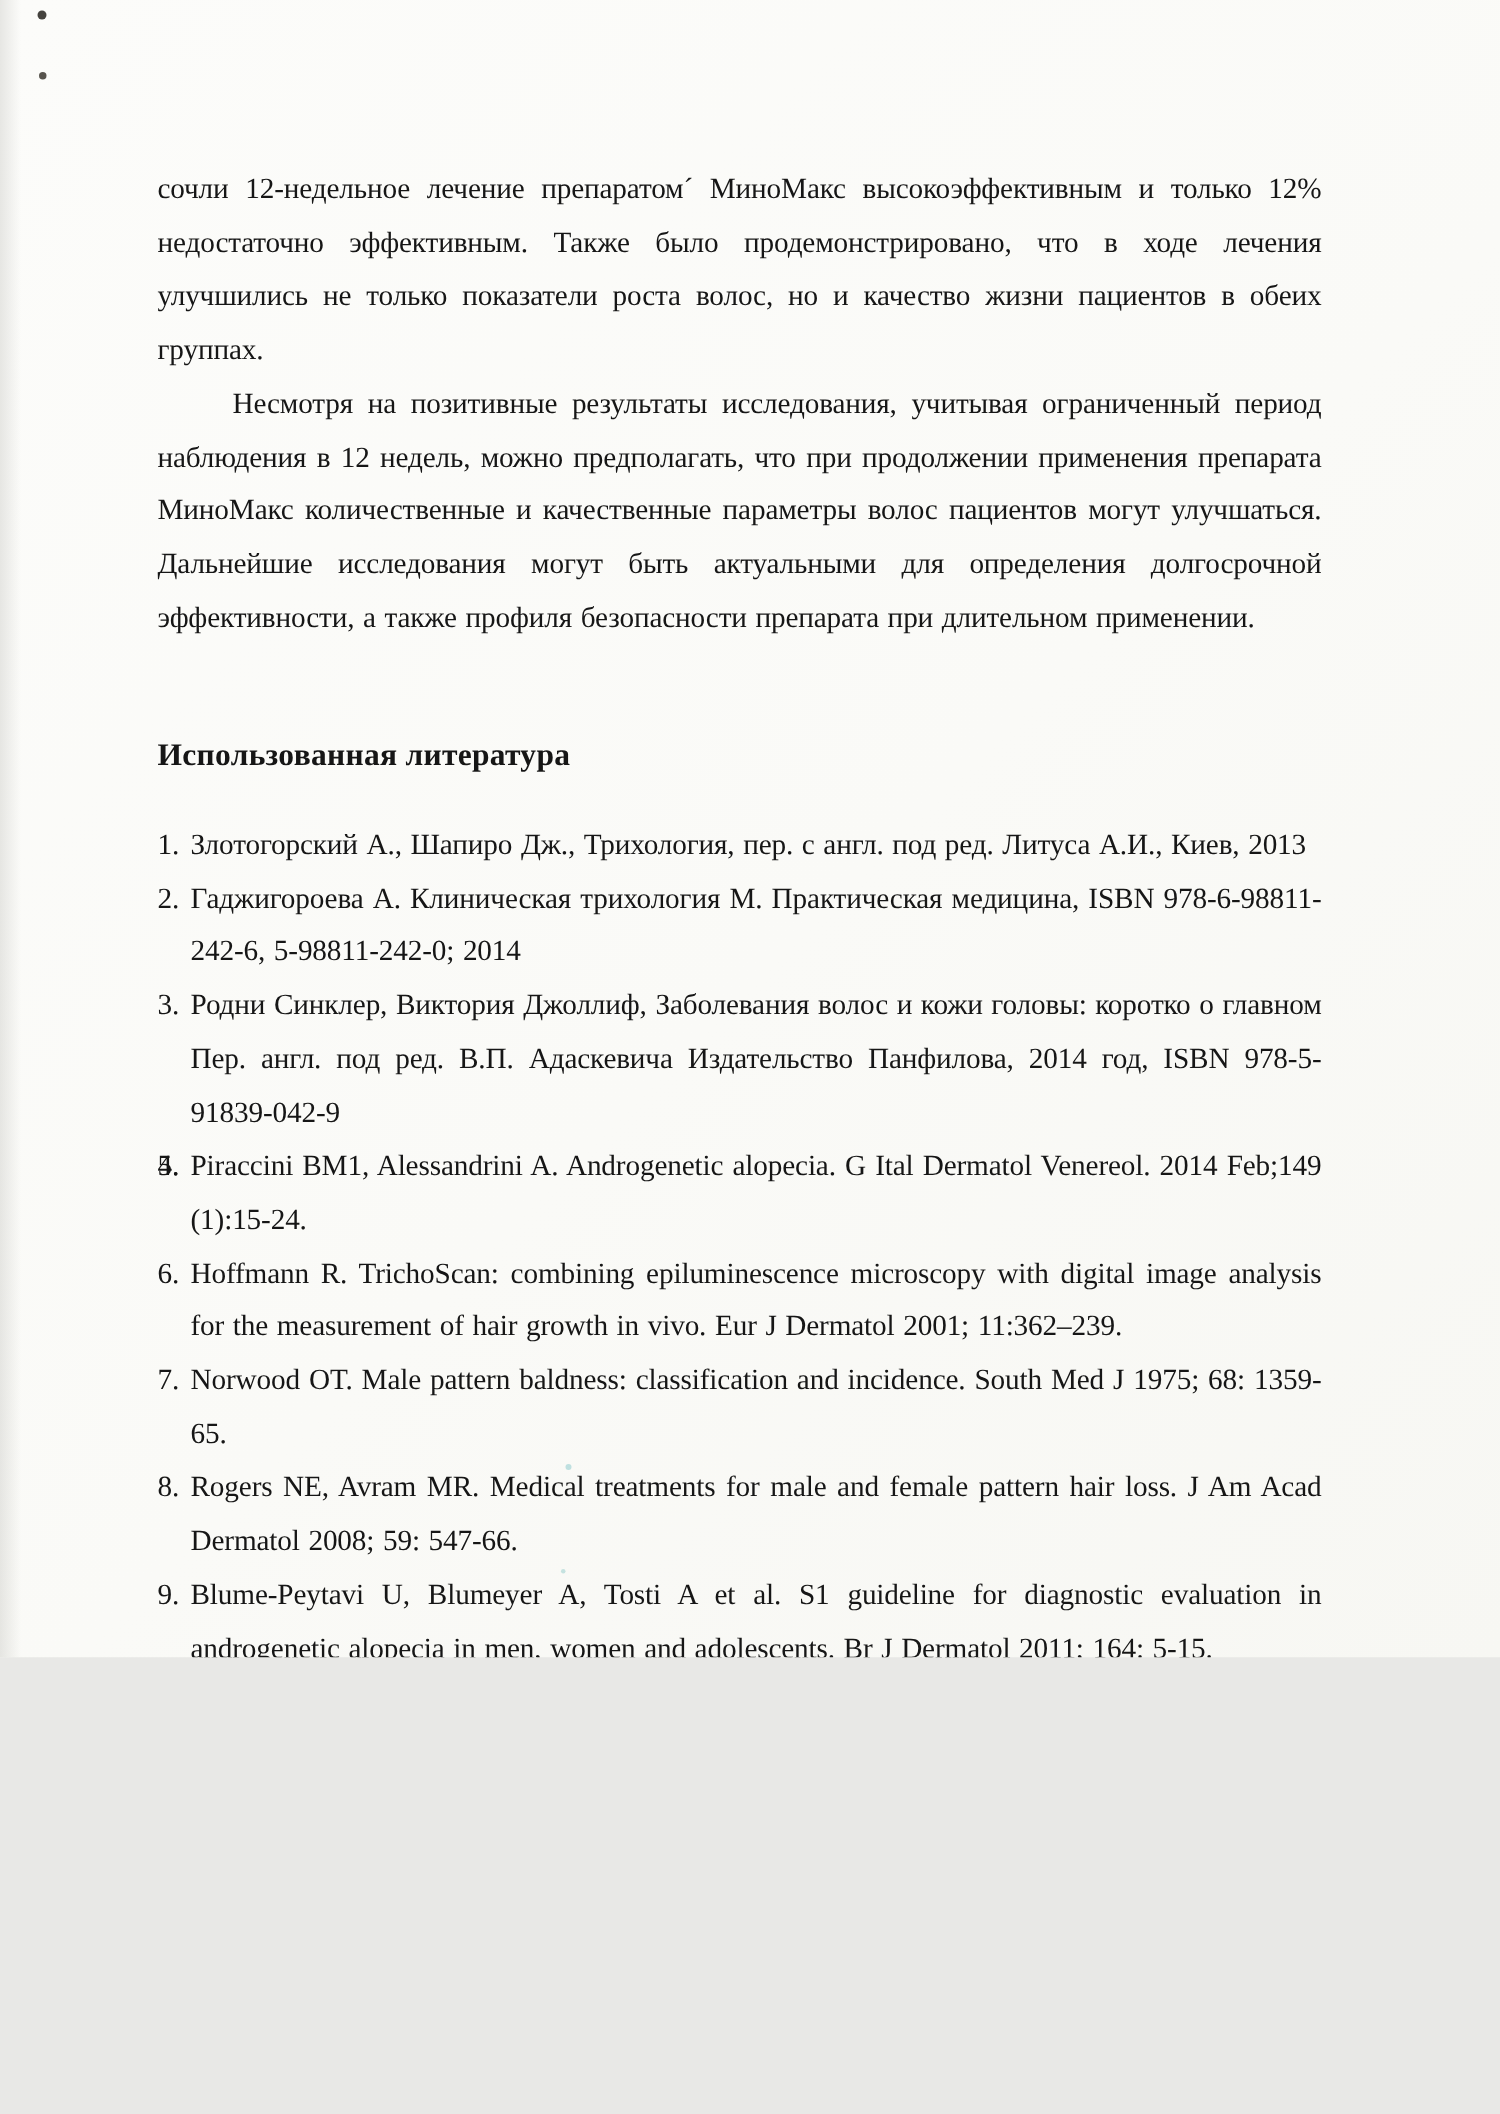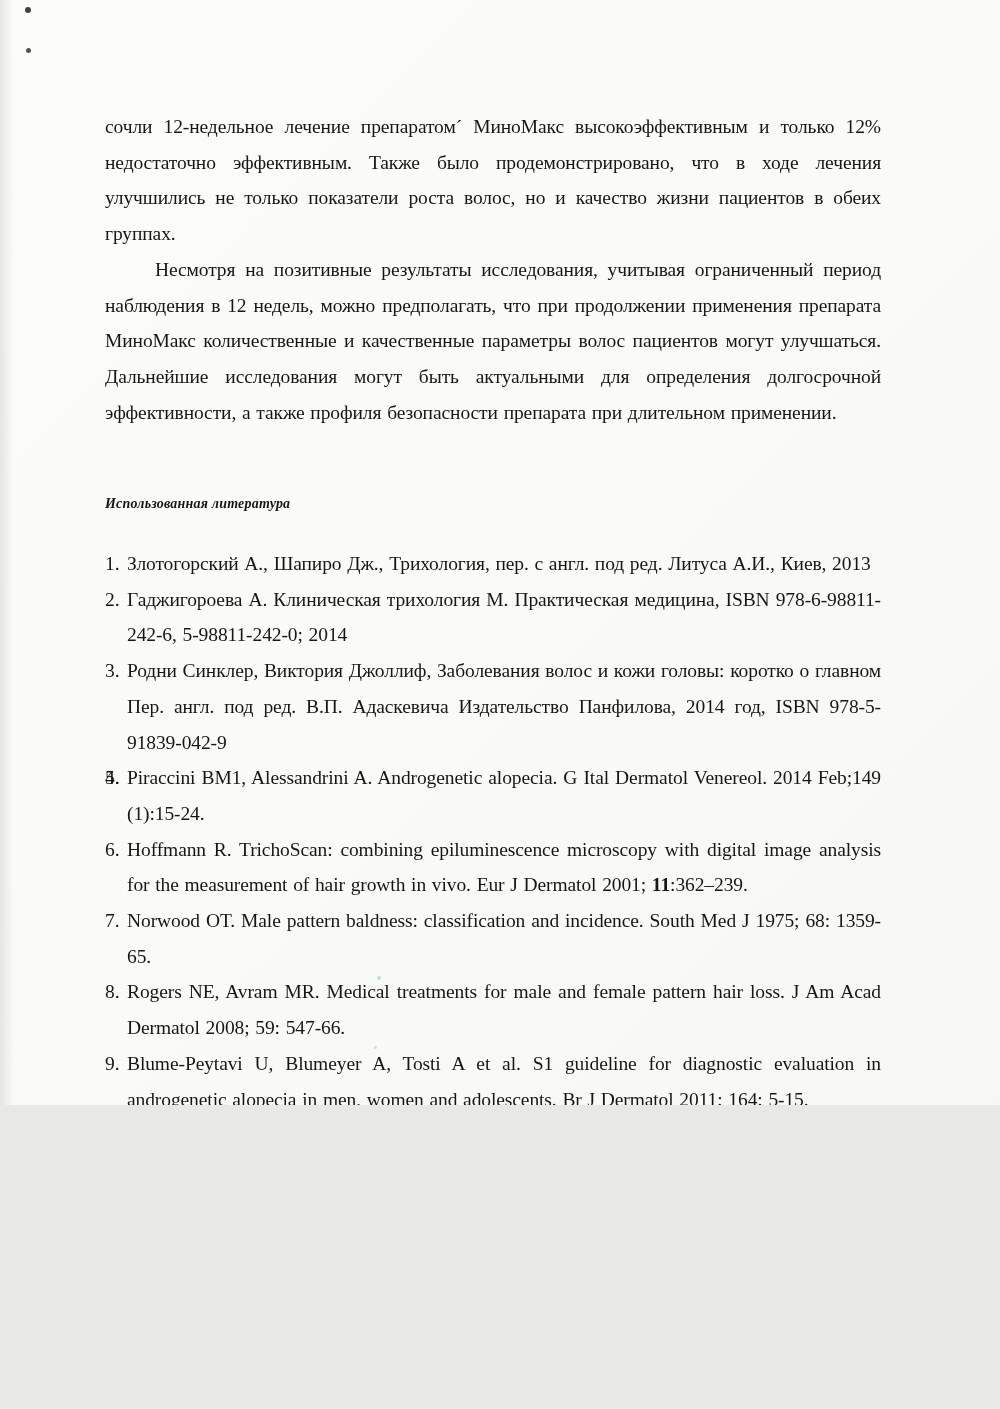--- a/index.html
+++ b/index.html
@@ -24,43 +24,42 @@
     margin:0;
     font-size:19.5px;
     line-height:35.7px;
     text-align:justify;
     letter-spacing:-0.1px;
     word-spacing:1px;
   }
   .body-text p.indented{text-indent:50px;}
   h2.bib-heading{
     margin:56px 0 16px 0;
-    font-size:14px;
+    font-size:21px;
     line-height:35.7px;
     font-weight:bold;
     letter-spacing:0.2px;
-    font-style:italic;
   }
   ol.refs{
     list-style:none;
     margin:24px 0 0 0;padding:0;
     font-size:19.5px;
     line-height:35.7px;
   }
   ol.refs li{
     position:relative;
     padding-left:22px;
     text-align:justify;
     letter-spacing:-0.1px;
     word-spacing:1px;
   }
   ol.refs li .ref-num{
     position:absolute;left:0;top:0;
   }
-  ol.refs li .b{font-weight:bold;}
+  ol.refs li .b{font-weight:normal;}
   
   .stamp-svg{position:absolute;left:688px;top:1183px;}
   .stamp-ink{stroke:var(--stamp-ink,#6f9ed8);fill:none;}
   .stamp-text{fill:var(--stamp-ink,#6f9ed8);stroke:none;font-family:"Liberation Sans","DejaVu Sans",sans-serif;}
   .sig path{stroke:var(--sig,#2f3fc0);fill:none;stroke-linecap:round;stroke-linejoin:round;}
   
   .speck{position:absolute;border-radius:50%;}
   .speck.s1{left:25px;top:7px;width:6px;height:6px;background:#45433e;}
   .speck.s2{left:26px;top:48px;width:5px;height:5px;background:#57544d;}
   .speck.s3{left:191px;top:1192px;width:5px;height:5px;background:#8d8d86;}

